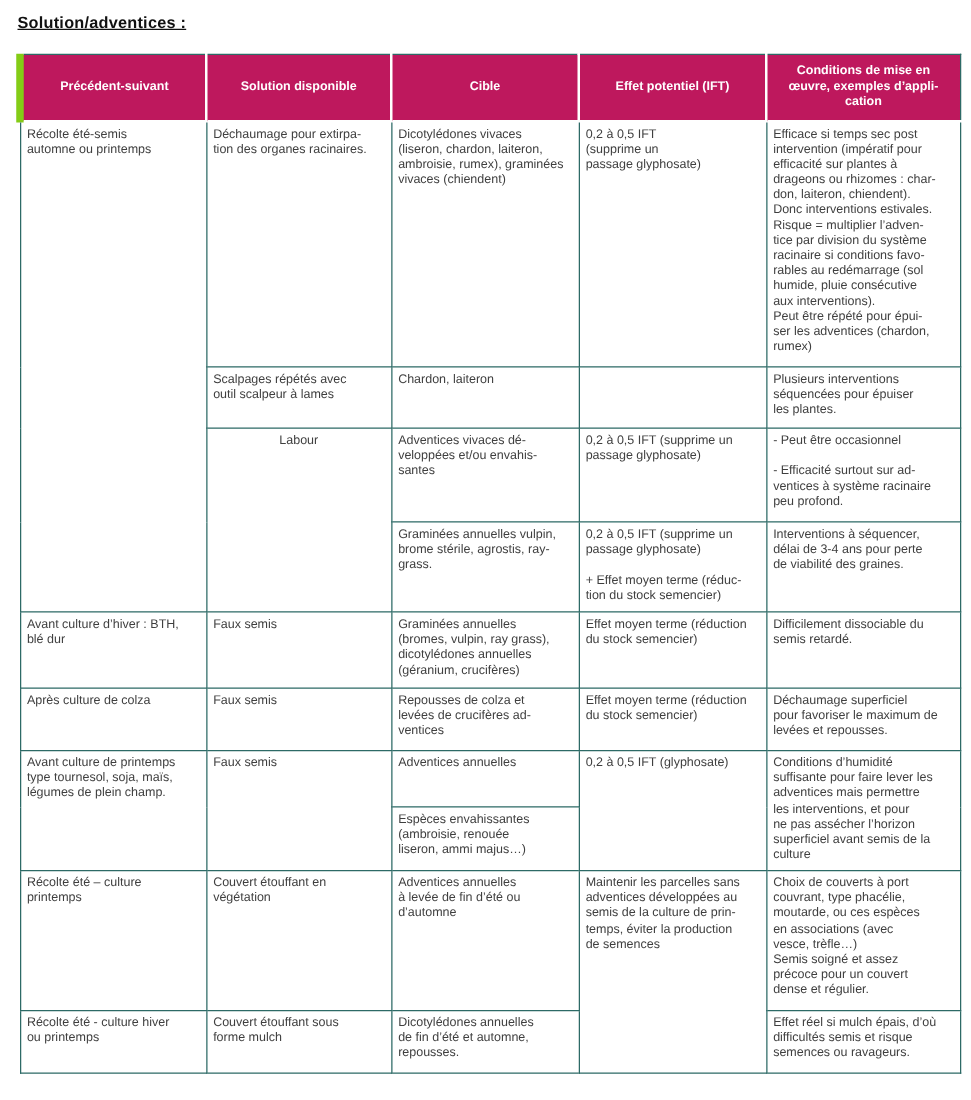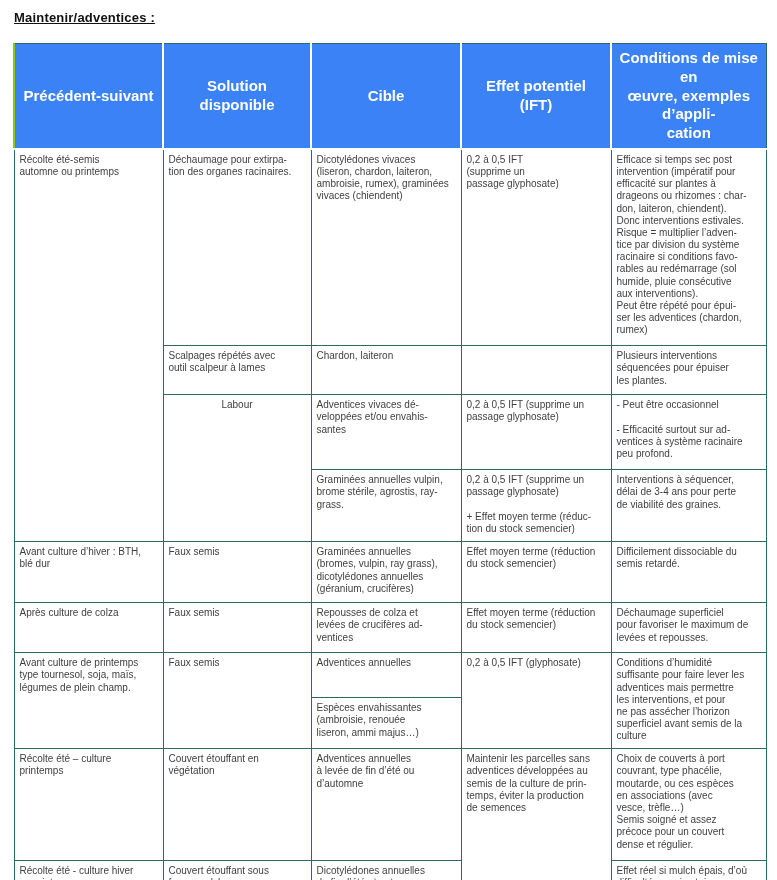--- a/index.html
+++ b/index.html
@@ -24,35 +24,35 @@
     text-decoration: underline;
     margin: 2px 0 18px 1px;
     letter-spacing: 0.2px;
   }
   table.main {
     border-collapse: collapse;
     table-layout: fixed;
     width: 752px;
   }
   table.main th {
-    background: #3b82f6;
+    background: #be185d;
     color: #ffffff;
-    font-size: 15px;
+    font-size: 10px;
     font-weight: bold;
     text-align: center;
     vertical-align: middle;
     padding: 5px 6px;
     border: 1px solid #2d6a66;
     border-left: 2px solid #ffffff;
     border-bottom: 2px solid #ffffff;
     white-space: pre-line;
     line-height: 1.25;
   }
   table.main th:first-child {
-    border-left: 2px solid #84cc16;
+    border-left: 6px solid #84cc16;
     text-align: center;
   }
   table.main td {
     border: 1px solid #2d6a66;
     vertical-align: top;
     padding: 4px 5px;
     font-size: 10px;
     line-height: 1.22;
     white-space: pre-line;
     color: #3f3f3f;
@@ -68,21 +68,21 @@
   tr.h-da { height: 45px; margin-top: 37px; }
   tr.h-db { height: 51px; }
   tr.h-e  { height: 112px; }
   tr.h-f  { height: 50px; }
 </style>
 </head>
 <body>
 
 <div class="page">
 
-  <div class="title">Maintenir/adventices :</div>
+  <div class="title">Solution/adventices :</div>
 
   <table class="main">
     <colgroup>
       <col style="width:149px">
       <col style="width:148px">
       <col style="width:150px">
       <col style="width:150px">
       <col style="width:155px">
     </colgroup>
     <thead>

